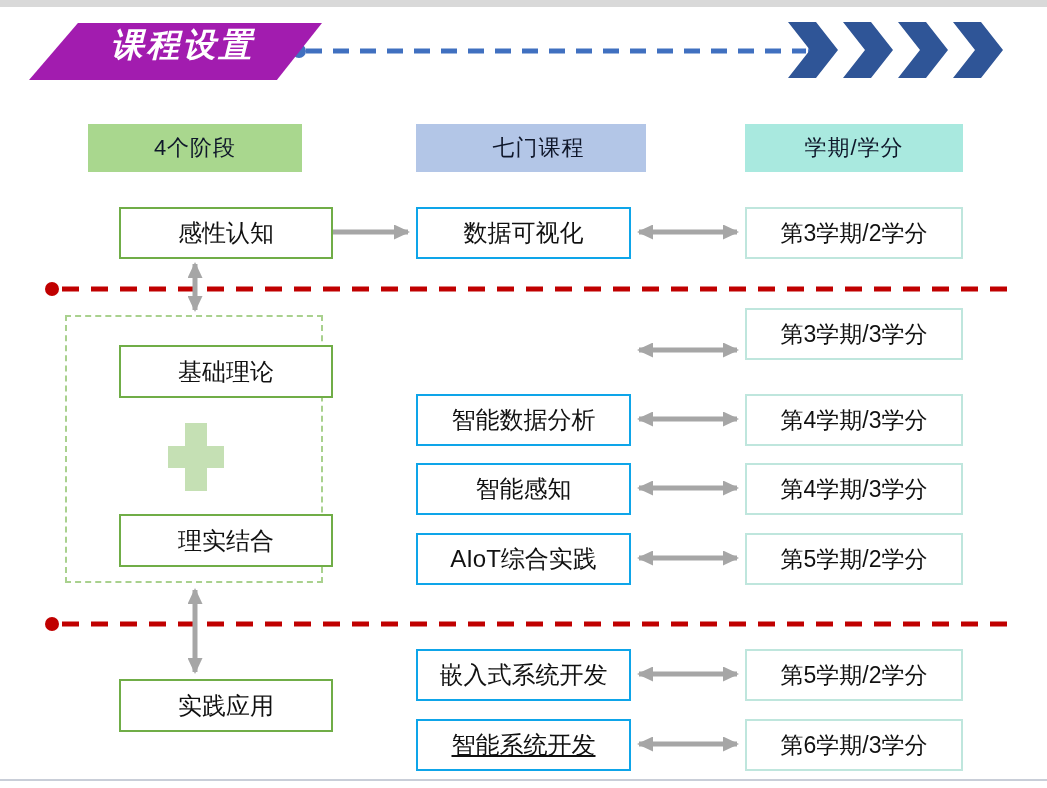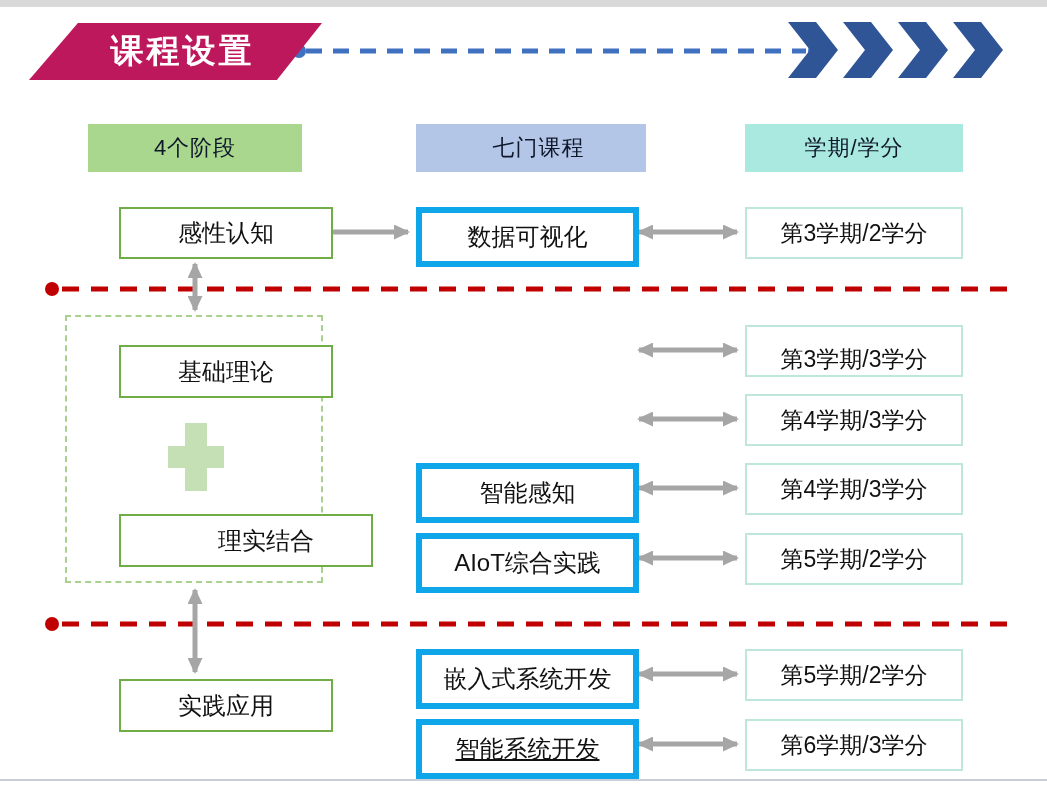--- a/index.html
+++ b/index.html
@@ -7,23 +7,23 @@
     position:relative;width:1047px;height:788px;overflow:hidden;
     background:#ffffff;
     font-family:"Liberation Sans","DejaVu Sans",sans-serif;
   }
   .edge-top{position:absolute;left:0;top:0;width:1047px;height:7px;background:#d9d9d9;}
   .edge-bottom{position:absolute;left:0;top:779px;width:1047px;height:2px;background:#c9ced8;}
 
   
   .title-banner{
     position:absolute;left:29px;top:23px;width:293px;height:57px;
-    background:#be185d;
+    background:#a21caf;
     clip-path:polygon(16.7% 0,100% 0,84.6% 100%,0 100%);
-    display:flex;align-items:center;justify-content:center;
+    display:flex;align-items:flex-start;justify-content:center;font-style:italic;
   }
   .title-banner span{
     color:#ffffff;font-size:33px;font-weight:bold;letter-spacing:3px;
     padding-left:14px;
   }
 
   
   .col-header{
     position:absolute;top:124px;height:48px;
     display:flex;align-items:center;justify-content:center;
@@ -33,21 +33,21 @@
   .hdr-courses{left:416px;width:215px;background:#b3c6e7;padding-left:15px;}
   .hdr-credits{left:745px;width:218px;background:#a9e9df;}
 
   
   .box{
     position:absolute;background:#ffffff;
     display:flex;align-items:center;justify-content:center;
     color:#111;font-size:24px;
   }
   .stage-box{left:88px;width:210px;border:2px solid #70ad47;margin-left:31px;}
-  .course-box{left:416px;width:211px;border:6px solid #0ea5e9;}
+  .course-box{left:416px;width:211px;border:2px solid #0ea5e9;}
   .credit-box{left:745px;width:214px;border:2px solid #bfe6dd;font-size:23px;}
 
   
   .stage-group{
     position:absolute;left:65px;top:315px;width:254px;height:264px;
     border:2px dashed #a9d18e;background:transparent;
   }
 
   
   .plus{position:absolute;left:168px;top:423px;width:56px;height:68px;}
@@ -125,47 +125,50 @@
     <div class="pv"></div>
     <div class="ph"></div>
   </div>
 
   <div class="box stage-box" style="top:207px;height:48px;">
     <span>感性认知</span>
   </div>
   <div class="box stage-box" style="top:345px;height:49px;">
     <span>基础理论</span>
   </div>
-  <div class="box stage-box" style="top:514px;height:49px;padding-left:40px;">
+  <div class="box stage-box" style="top:514px;height:49px;">
     <span>理实结合</span>
   </div>
   <div class="box stage-box" style="top:679px;height:49px;">
     <span>实践应用</span>
   </div>
 
   <div class="box course-box" style="top:207px;height:48px;">
     <span>数据可视化</span>
+  </div>
+  <div class="box course-box" style="top:394px;height:48px;">
+    <span>智能数据分析</span>
   </div>
   <div class="box course-box" style="top:463px;height:48px;">
     <span>智能感知</span>
   </div>
   <div class="box course-box" style="top:533px;height:48px;">
     <span>AIoT综合实践</span>
   </div>
   <div class="box course-box" style="top:649px;height:48px;">
     <span>嵌入式系统开发</span>
   </div>
   <div class="box course-box" style="top:719px;height:48px;text-decoration:underline;">
     <span>智能系统开发</span>
   </div>
 
   <div class="box credit-box" style="top:207px;height:48px;">
     <span>第3学期/2学分</span>
   </div>
-  <div class="box credit-box" style="top:325px;height:48px;align-items:flex-end;">
+  <div class="box credit-box" style="top:308px;height:48px;">
     <span>第3学期/3学分</span>
   </div>
   <div class="box credit-box" style="top:394px;height:48px;">
     <span>第4学期/3学分</span>
   </div>
   <div class="box credit-box" style="top:463px;height:48px;">
     <span>第4学期/3学分</span>
   </div>
   <div class="box credit-box" style="top:533px;height:48px;">
     <span>第5学期/2学分</span>

